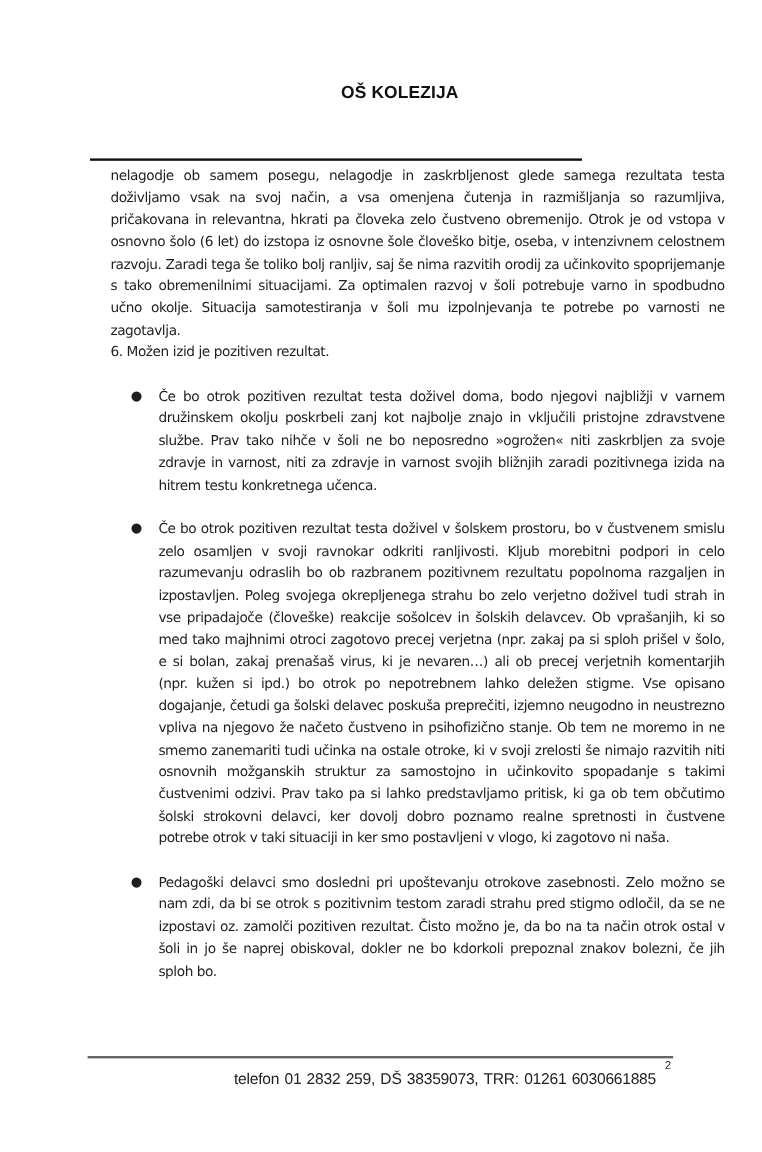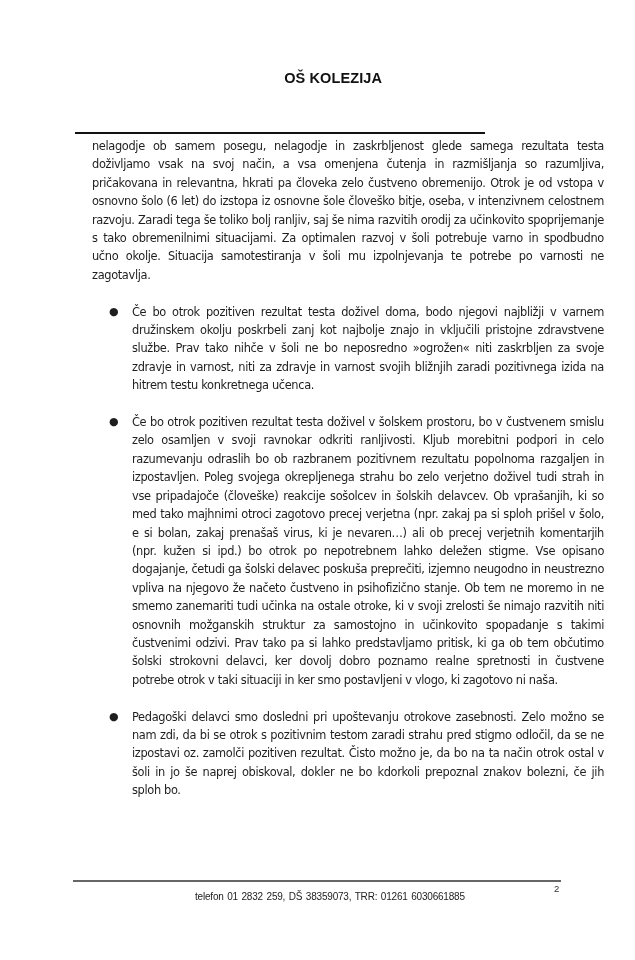--- a/index.html
+++ b/index.html
@@ -107,38 +107,39 @@
       position: absolute;
       left: 554px;
       top: 883px;
       font-size: 9.5px;
       color: #333;
     }
     .footer-text {
       position: absolute;
       left: 195px;
       top: 891px;
-      font-size: 10px;
+      font-size: 13px;
       color: #222;
       letter-spacing: -0.2px;
       word-spacing: 1px;
     }
   </style>
 </head>
 <body>
 
 <div class="header">
   <div class="school-name">OŠ KOLEZIJA</div>
 
 
   <div class="header-rule"></div>
 </div>
 
 <div class="content">
   <p>nelagodje ob samem posegu, nelagodje in zaskrbljenost glede samega rezultata testa doživljamo vsak na svoj način, a vsa omenjena čutenja in razmišljanja so razumljiva, pričakovana in relevantna, hkrati pa človeka zelo čustveno obremenijo. Otrok je od vstopa v osnovno šolo (6 let) do izstopa iz osnovne šole človeško bitje, oseba, v intenzivnem celostnem razvoju. Zaradi tega še toliko bolj ranljiv, saj še nima razvitih orodij za učinkovito spoprijemanje s tako obremenilnimi situacijami. Za optimalen razvoj v šoli potrebuje varno in spodbudno učno okolje. Situacija samotestiranja v šoli mu izpolnjevanja te potrebe po varnosti ne zagotavlja.</p>
+  <p class="heading">6. Možen izid je pozitiven rezultat.</p>
   <ul class="bullets">
     <li>
       <span class="bullet">●</span>
       <span>Če bo otrok pozitiven rezultat testa doživel doma, bodo njegovi najbližji v varnem družinskem okolju poskrbeli zanj kot najbolje znajo in vključili pristojne zdravstvene službe. Prav tako nihče v šoli ne bo neposredno »ogrožen« niti zaskrbljen za svoje zdravje in varnost, niti za zdravje in varnost svojih bližnjih zaradi pozitivnega izida na hitrem testu konkretnega učenca.</span>
     </li>
     <li>
       <span class="bullet">●</span>
       <span>Če bo otrok pozitiven rezultat testa doživel v šolskem prostoru, bo v čustvenem smislu zelo osamljen v svoji ravnokar odkriti ranljivosti. Kljub morebitni podpori in celo razumevanju odraslih bo ob razbranem pozitivnem rezultatu popolnoma razgaljen in izpostavljen. Poleg svojega okrepljenega strahu bo zelo verjetno doživel tudi strah in vse pripadajoče (človeške) reakcije sošolcev in šolskih delavcev. Ob vprašanjih, ki so med tako majhnimi otroci zagotovo precej verjetna (npr. zakaj pa si sploh prišel v šolo, e si bolan, zakaj prenašaš virus, ki je nevaren…) ali ob precej verjetnih komentarjih (npr. kužen si ipd.) bo otrok po nepotrebnem lahko deležen stigme. Vse opisano dogajanje, četudi ga šolski delavec poskuša preprečiti, izjemno neugodno in neustrezno vpliva na njegovo že načeto čustveno in psihofizično stanje. Ob tem ne moremo in ne smemo zanemariti tudi učinka na ostale otroke, ki v svoji zrelosti še nimajo razvitih niti osnovnih možganskih struktur za samostojno in učinkovito spopadanje s takimi čustvenimi odzivi.  Prav tako pa si lahko predstavljamo pritisk, ki ga ob tem občutimo šolski strokovni delavci, ker dovolj dobro poznamo realne spretnosti in čustvene potrebe otrok v taki situaciji in ker smo postavljeni v vlogo, ki zagotovo ni naša.</span>
     </li>
     <li>

